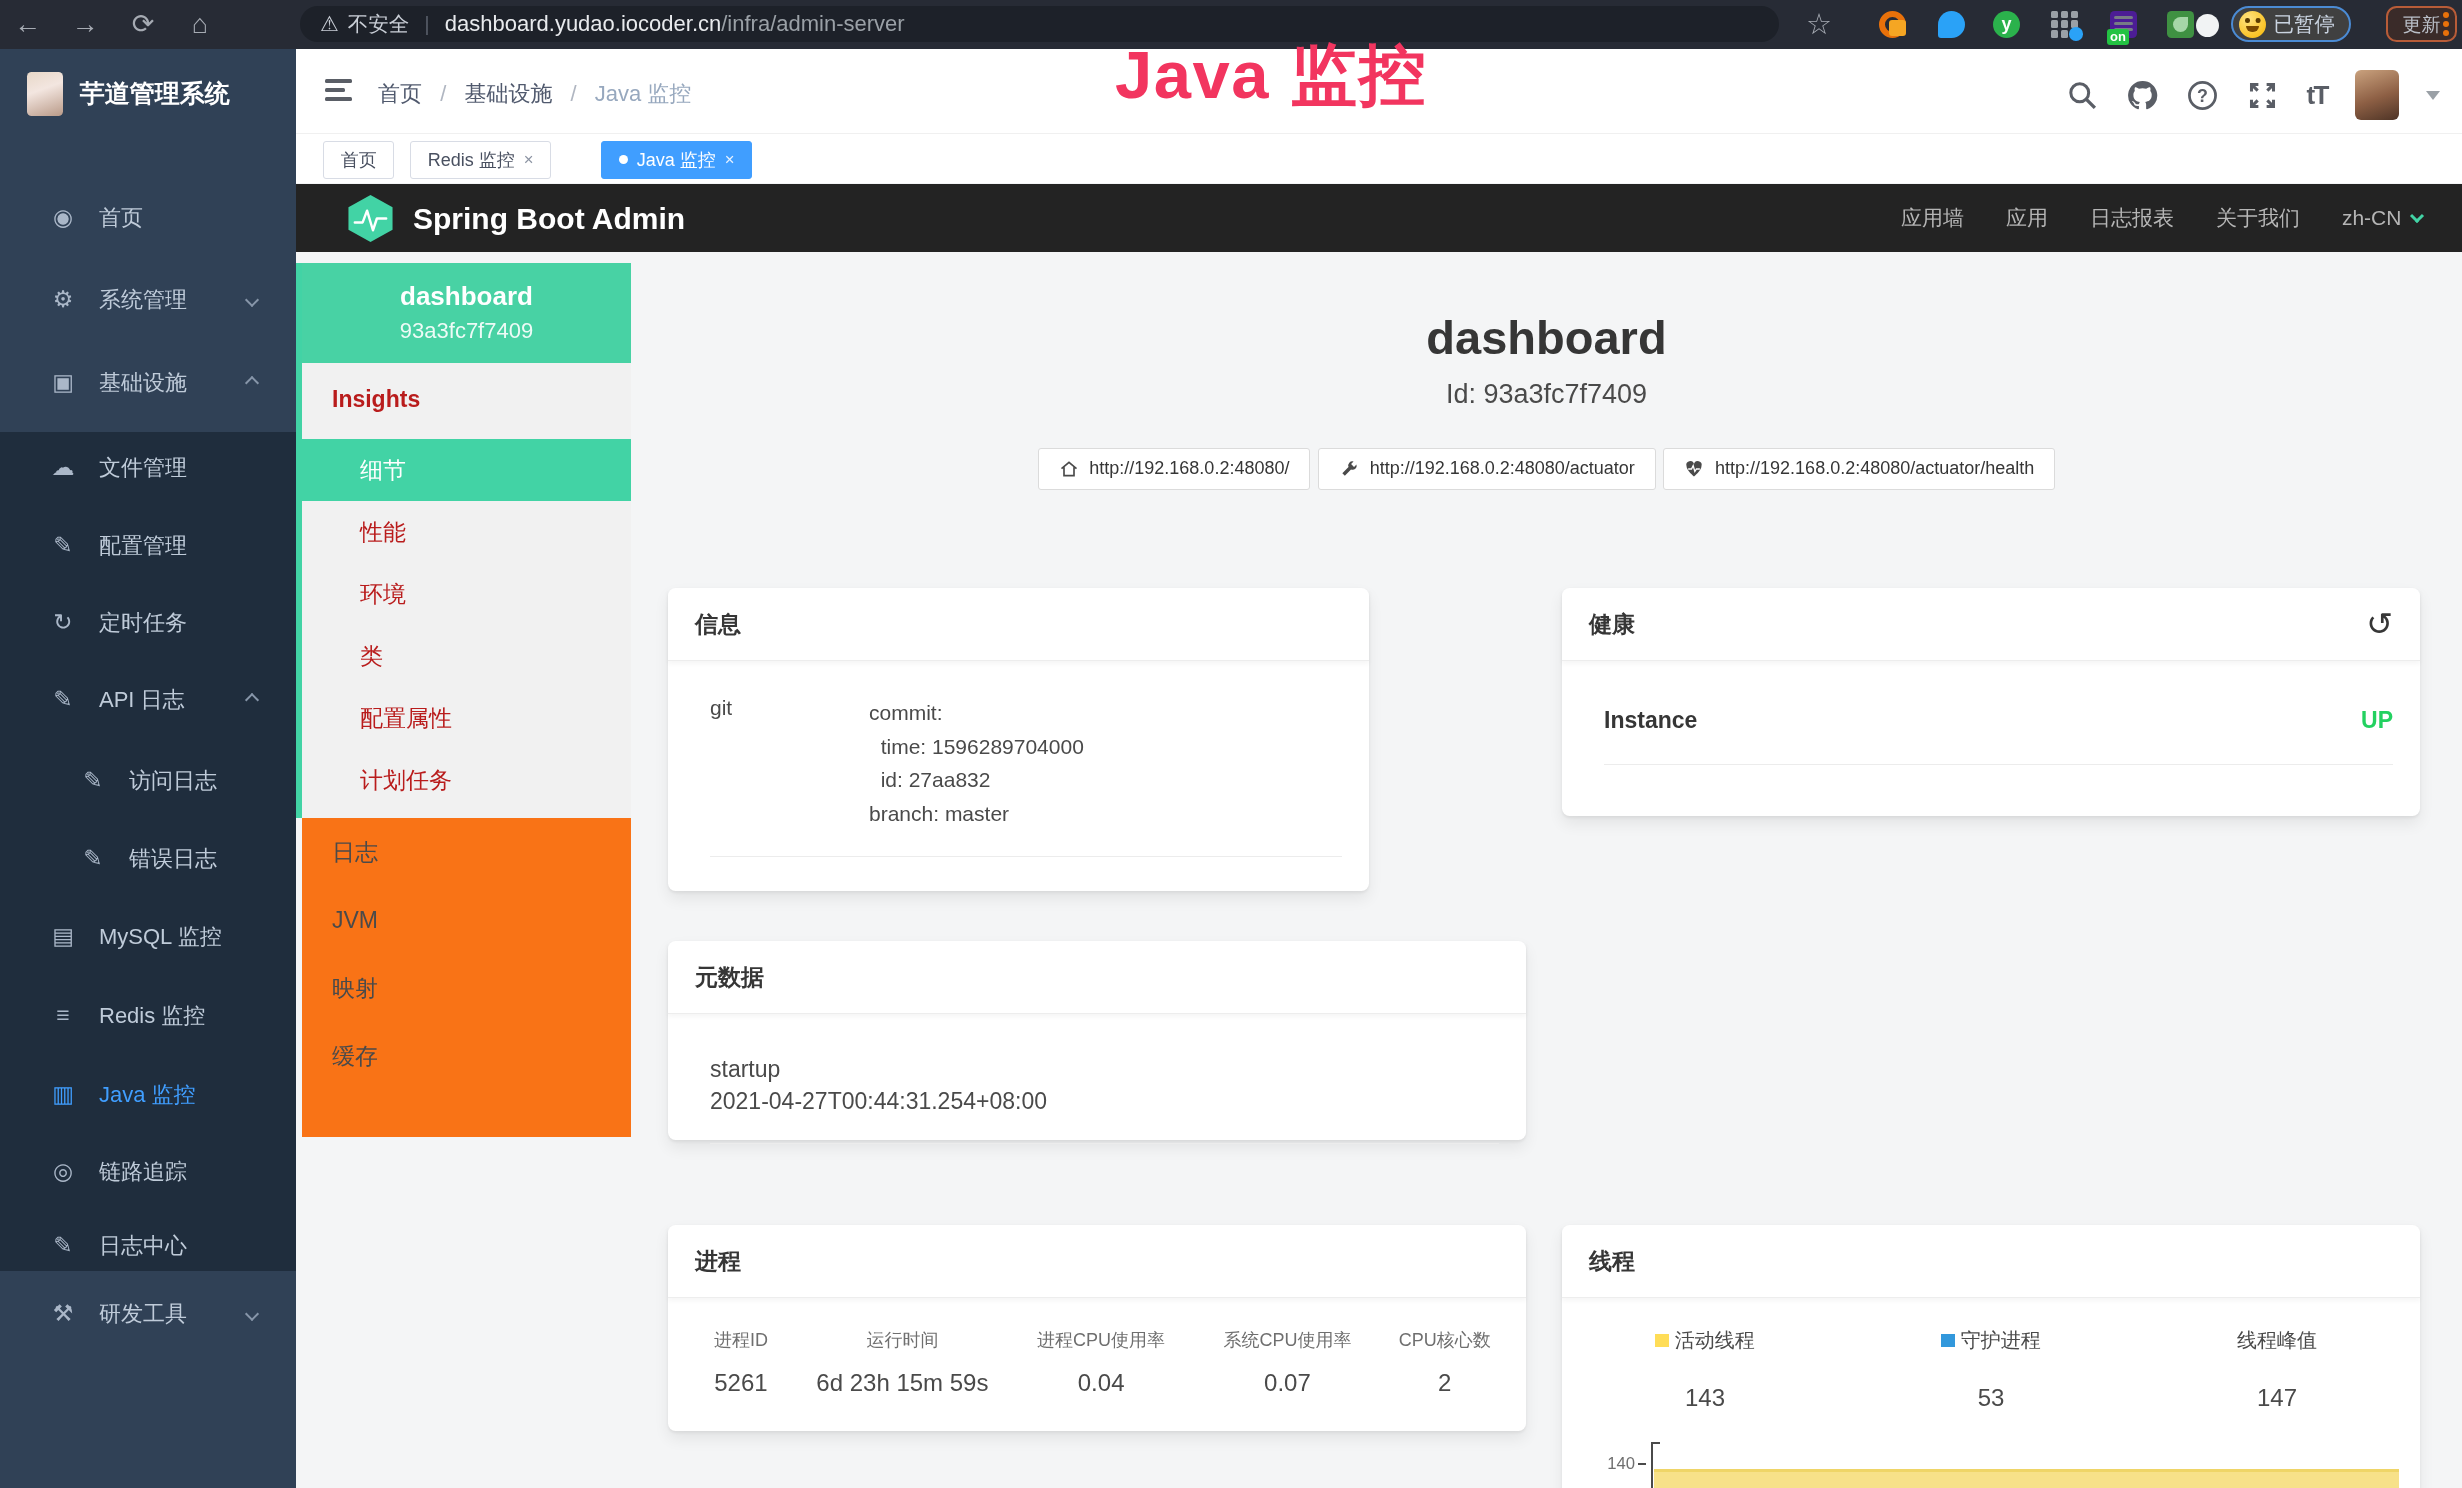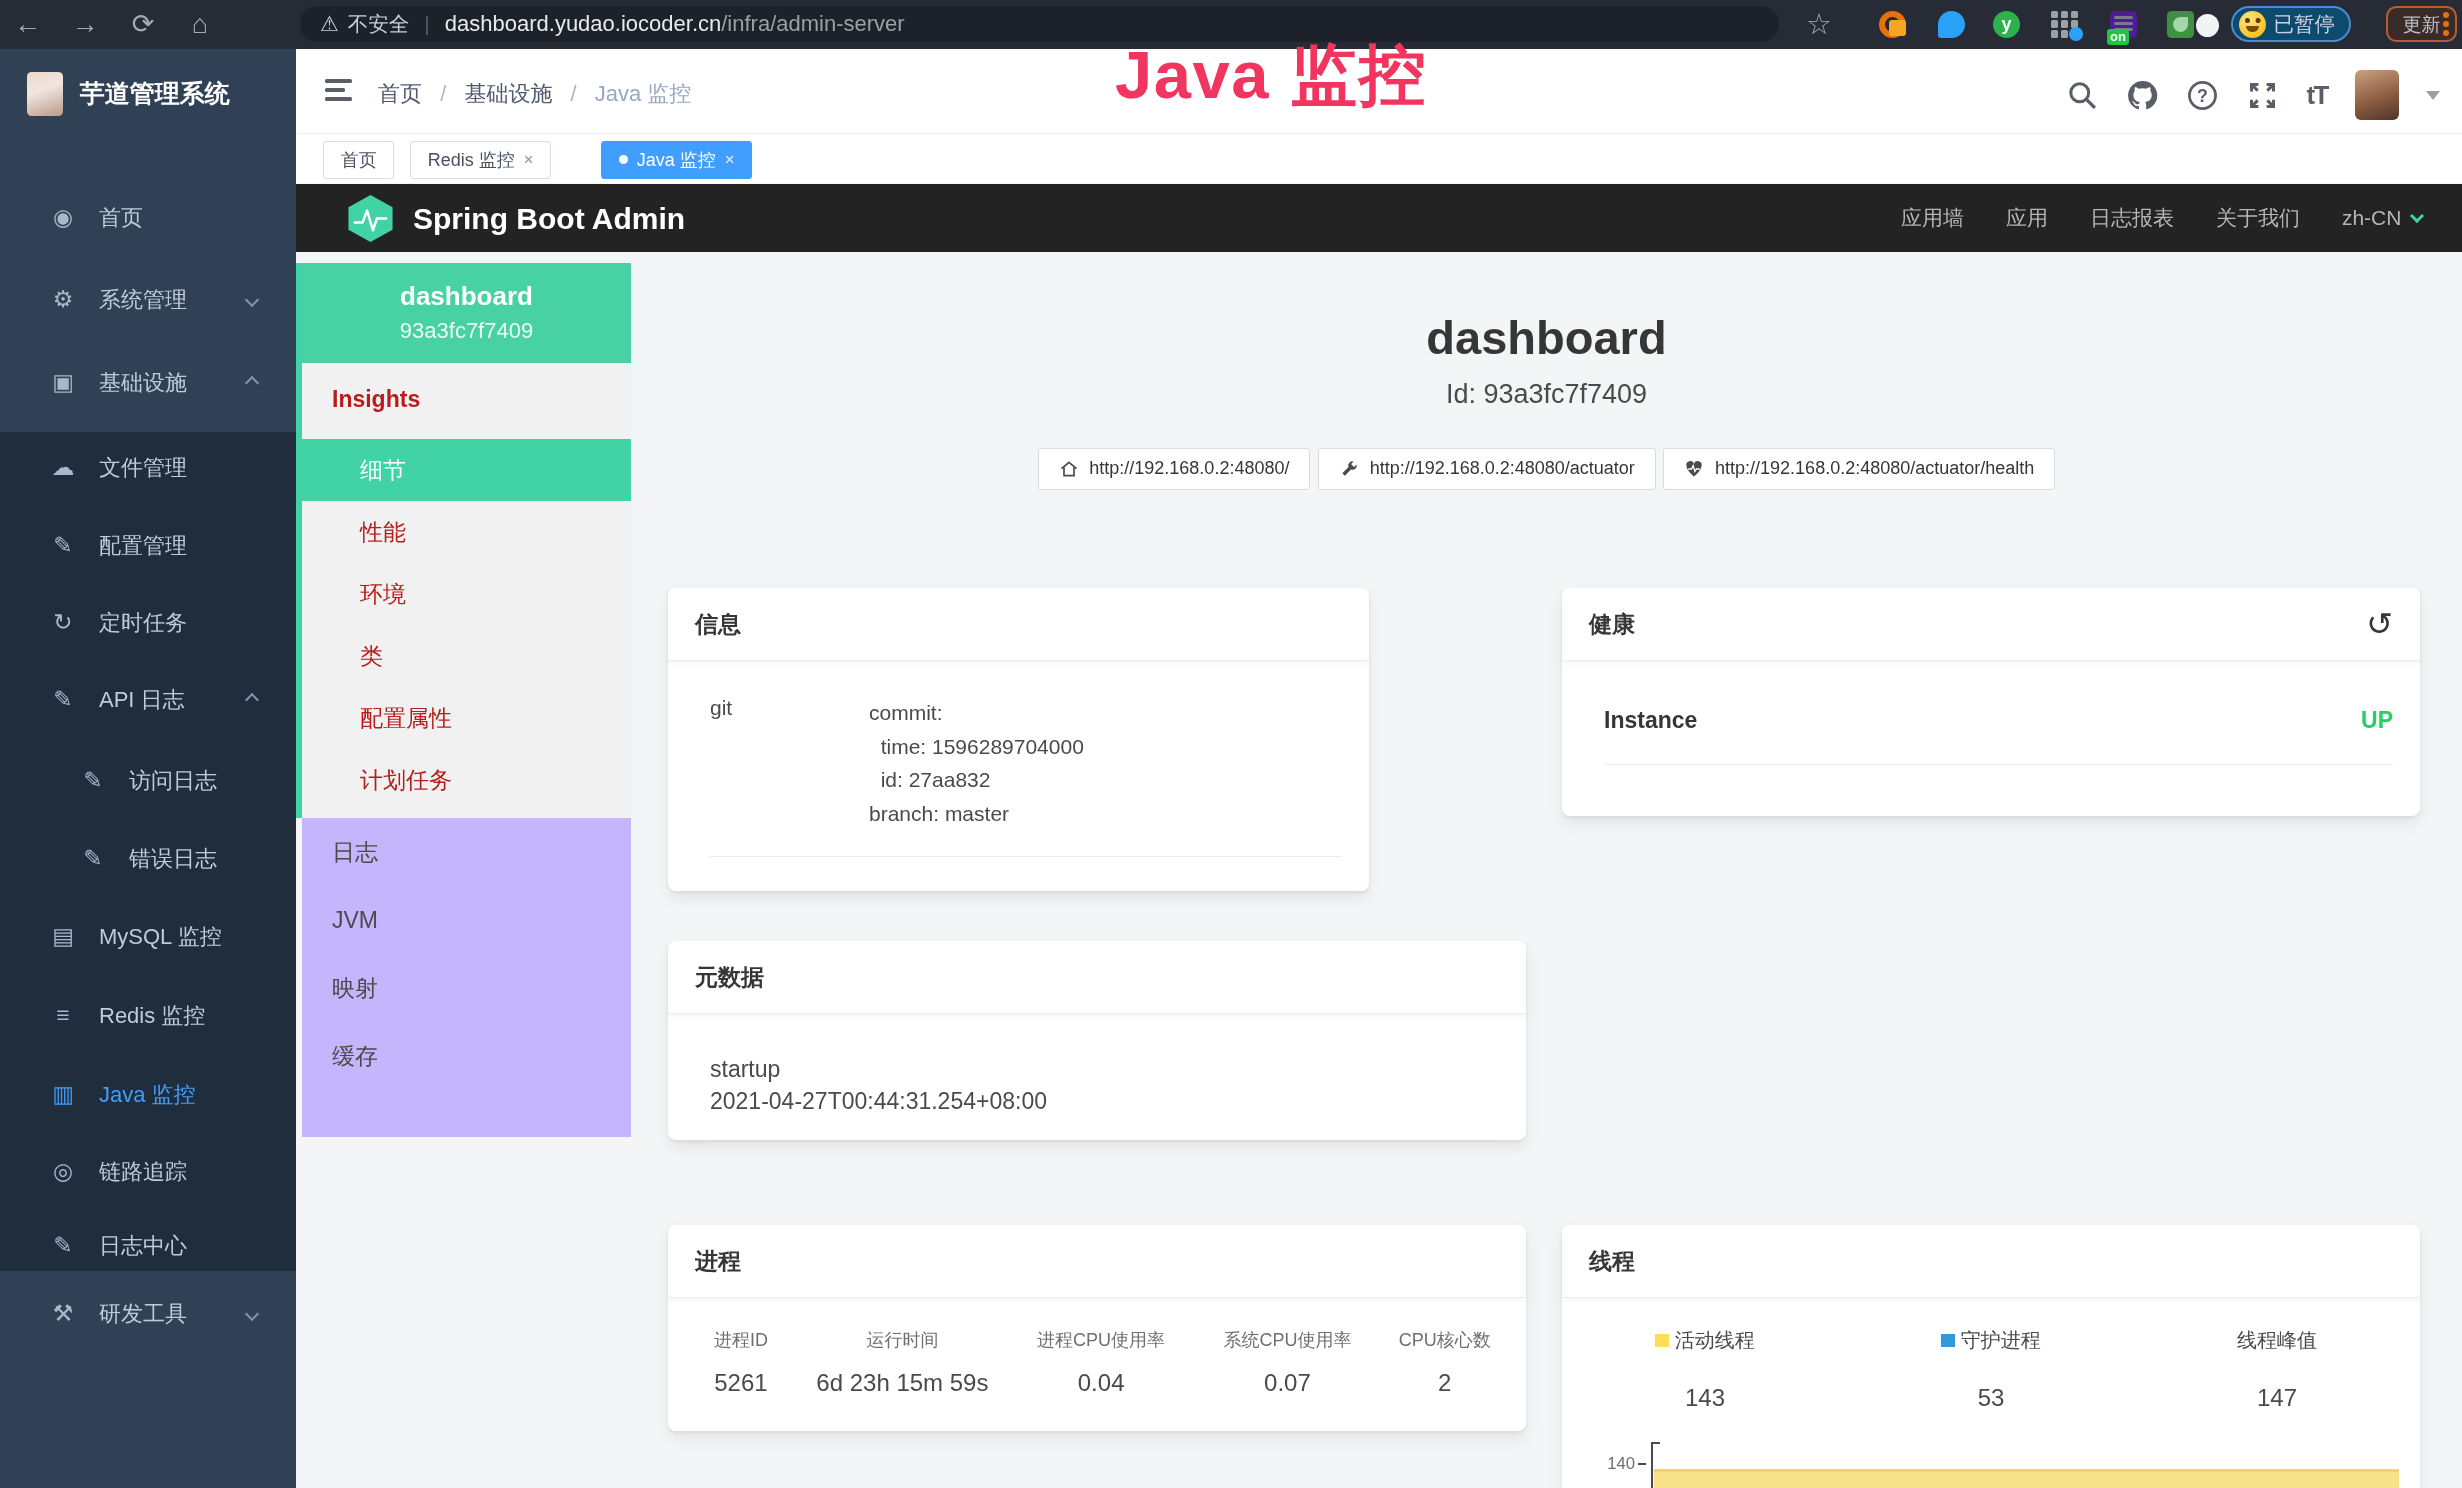--- a/index.html
+++ b/index.html
@@ -22,21 +22,21 @@
   .ext-green { background:#2bb24c; border-radius:50%; color:#fff; font-size:18px; font-weight:bold; text-align:center; line-height:27px; }
   .ext-grid { display:grid; grid-template-columns:1fr 1fr 1fr; gap:2.3px; }
   .ext-grid i { background:#9aa0a6; border-radius:1.5px; }
   .ext-dot { position:absolute; right:-4.6px; bottom:-3px; width:13.7px; height:13.7px; border-radius:50%; background:#2aa2f7; }
   .ext-dark { background:#4c1d95; border-radius:4.6px; padding:5.3px 3.8px; display:flex; flex-direction:column; gap:3px; }
   .ext-dark i { height:3px; background:#777c85; border-radius:1.5px; }
   .ext-on { position:absolute; left:-3px; bottom:-7.6px; background:#23c343; color:#fff; font-size:13px; font-weight:bold; border-radius:3px; padding:0.8px 3px; }
   .ext-leaf { background:#3f9142; border-radius:4.6px; }
   .ext-leaf i { position:absolute; left:6px; top:6px; width:15px; height:15px; background:#a5d6a7; border-radius:50% 0 50% 50%; }
   .ext-puzzle { background:#f1f3f4; border-radius:50%; }
-  .paused-pill { position:absolute; left:2231px; top:6px; height:36px; border:2.3px solid #4b8bd4; border-radius:20px; background:#0c4a6e; display:flex; align-items:center; padding:0 13.7px 0 6px; gap:7.6px; }
+  .paused-pill { position:absolute; left:2231px; top:6px; height:36px; border:2.3px solid #4b8bd4; border-radius:20px; background:#404040; display:flex; align-items:center; padding:0 13.7px 0 6px; gap:7.6px; }
   .emoji-face { width:27px; height:27px; border-radius:50%; background:radial-gradient(circle at 35% 30%, #ffe380, #f7b500); position:relative; }
   .emoji-face:before { content:""; position:absolute; left:6px; top:7.6px; width:4.6px; height:4.6px; border-radius:50%; background:#5a3b00; box-shadow:10.6px 0 0 #5a3b00; }
   .emoji-face:after { content:""; position:absolute; left:6.8px; top:15px; width:13.7px; height:6.8px; border-radius:0 0 13.7px 13.7px; background:#7a4a00; }
   .paused-pill span { color:#c9d3e0; font-size:20.5px; }
   .update-pill { position:absolute; left:2386px; top:6px; height:36px; width:71px; border:2.3px solid #b85c38; border-radius:10.6px; background:#3a2b29; color:#b9bec7; font-size:19px; text-align:center; line-height:33px; }
   .kebab { position:absolute; left:2443px; top:12px; width:6px; height:26px; }
   .kebab i { display:block; width:6px; height:6px; border-radius:50%; background:#e8710a; margin-bottom:3px; }
 
   
   .sidebar { position:absolute; left:0; top:49px; width:296px; height:1440px; background:#304156; z-index:10; }
@@ -90,21 +90,21 @@
 
   .sba-body { position:absolute; left:296px; top:252px; width:2167px; height:1237px; background:#f4f5f6; }
   .teal-strip { position:absolute; left:0; top:10.6px; width:6px; height:555px; background:#42d3a5; }
   .inst-head { position:absolute; left:6px; top:10.6px; width:329px; height:100px; background:#48d2a4; text-align:center; color:#fff; }
   .inst-name { font-size:26px; font-weight:bold; margin-top:18px; }
   .inst-id { font-size:22px; margin-top:6px; color:rgba(255,255,255,.9); }
   .insights-group { position:absolute; left:6px; top:111px; width:329px; height:455px; background:#f1f1f1; }
   .insights-label { padding:23px 0 0 30px; font-size:23px; font-weight:bold; color:#b91c1c; height:76px; }
   .ins-item { height:62px; line-height:62px; padding-left:58px; font-size:23px; color:#b91c1c; cursor:pointer; }
   .ins-item.active { background:#42d3a5; color:#ffffff; }
-  .root-items { position:absolute; left:6px; top:566px; width:329px; height:319px; background:#c4b5fd; }
+  .root-items { position:absolute; left:6px; top:566px; width:329px; height:319px; background:#f97316; }
   .root-item { height:68px; line-height:68px; padding-left:30px; font-size:23px; color:#4a4a4a; cursor:pointer; }
 
   .sba-content-head { position:absolute; left:335px; top:0; width:1831px; text-align:center; }
   .page-title { margin-top:58px; font-size:47px; font-weight:bold; color:#363636; }
   .page-sub { margin-top:13.7px; font-size:27px; color:#4a4a4a; }
   .links-row { margin-top:38px; display:flex; justify-content:center; gap:7.6px; }
   .link-btn { display:flex; align-items:center; gap:10.6px; height:42px; background:#fff; border:0.8px solid #dbdbdb; border-radius:3px; padding:0 20px; font-size:18px; color:#363636; }
   .link-btn svg { width:20px; height:20px; }
 
   .card { position:absolute; background:#ffffff; border-radius:7.6px; box-shadow:0 7.6px 15px rgba(10,10,10,.07), 0 1.5px 3px rgba(10,10,10,.06); }

